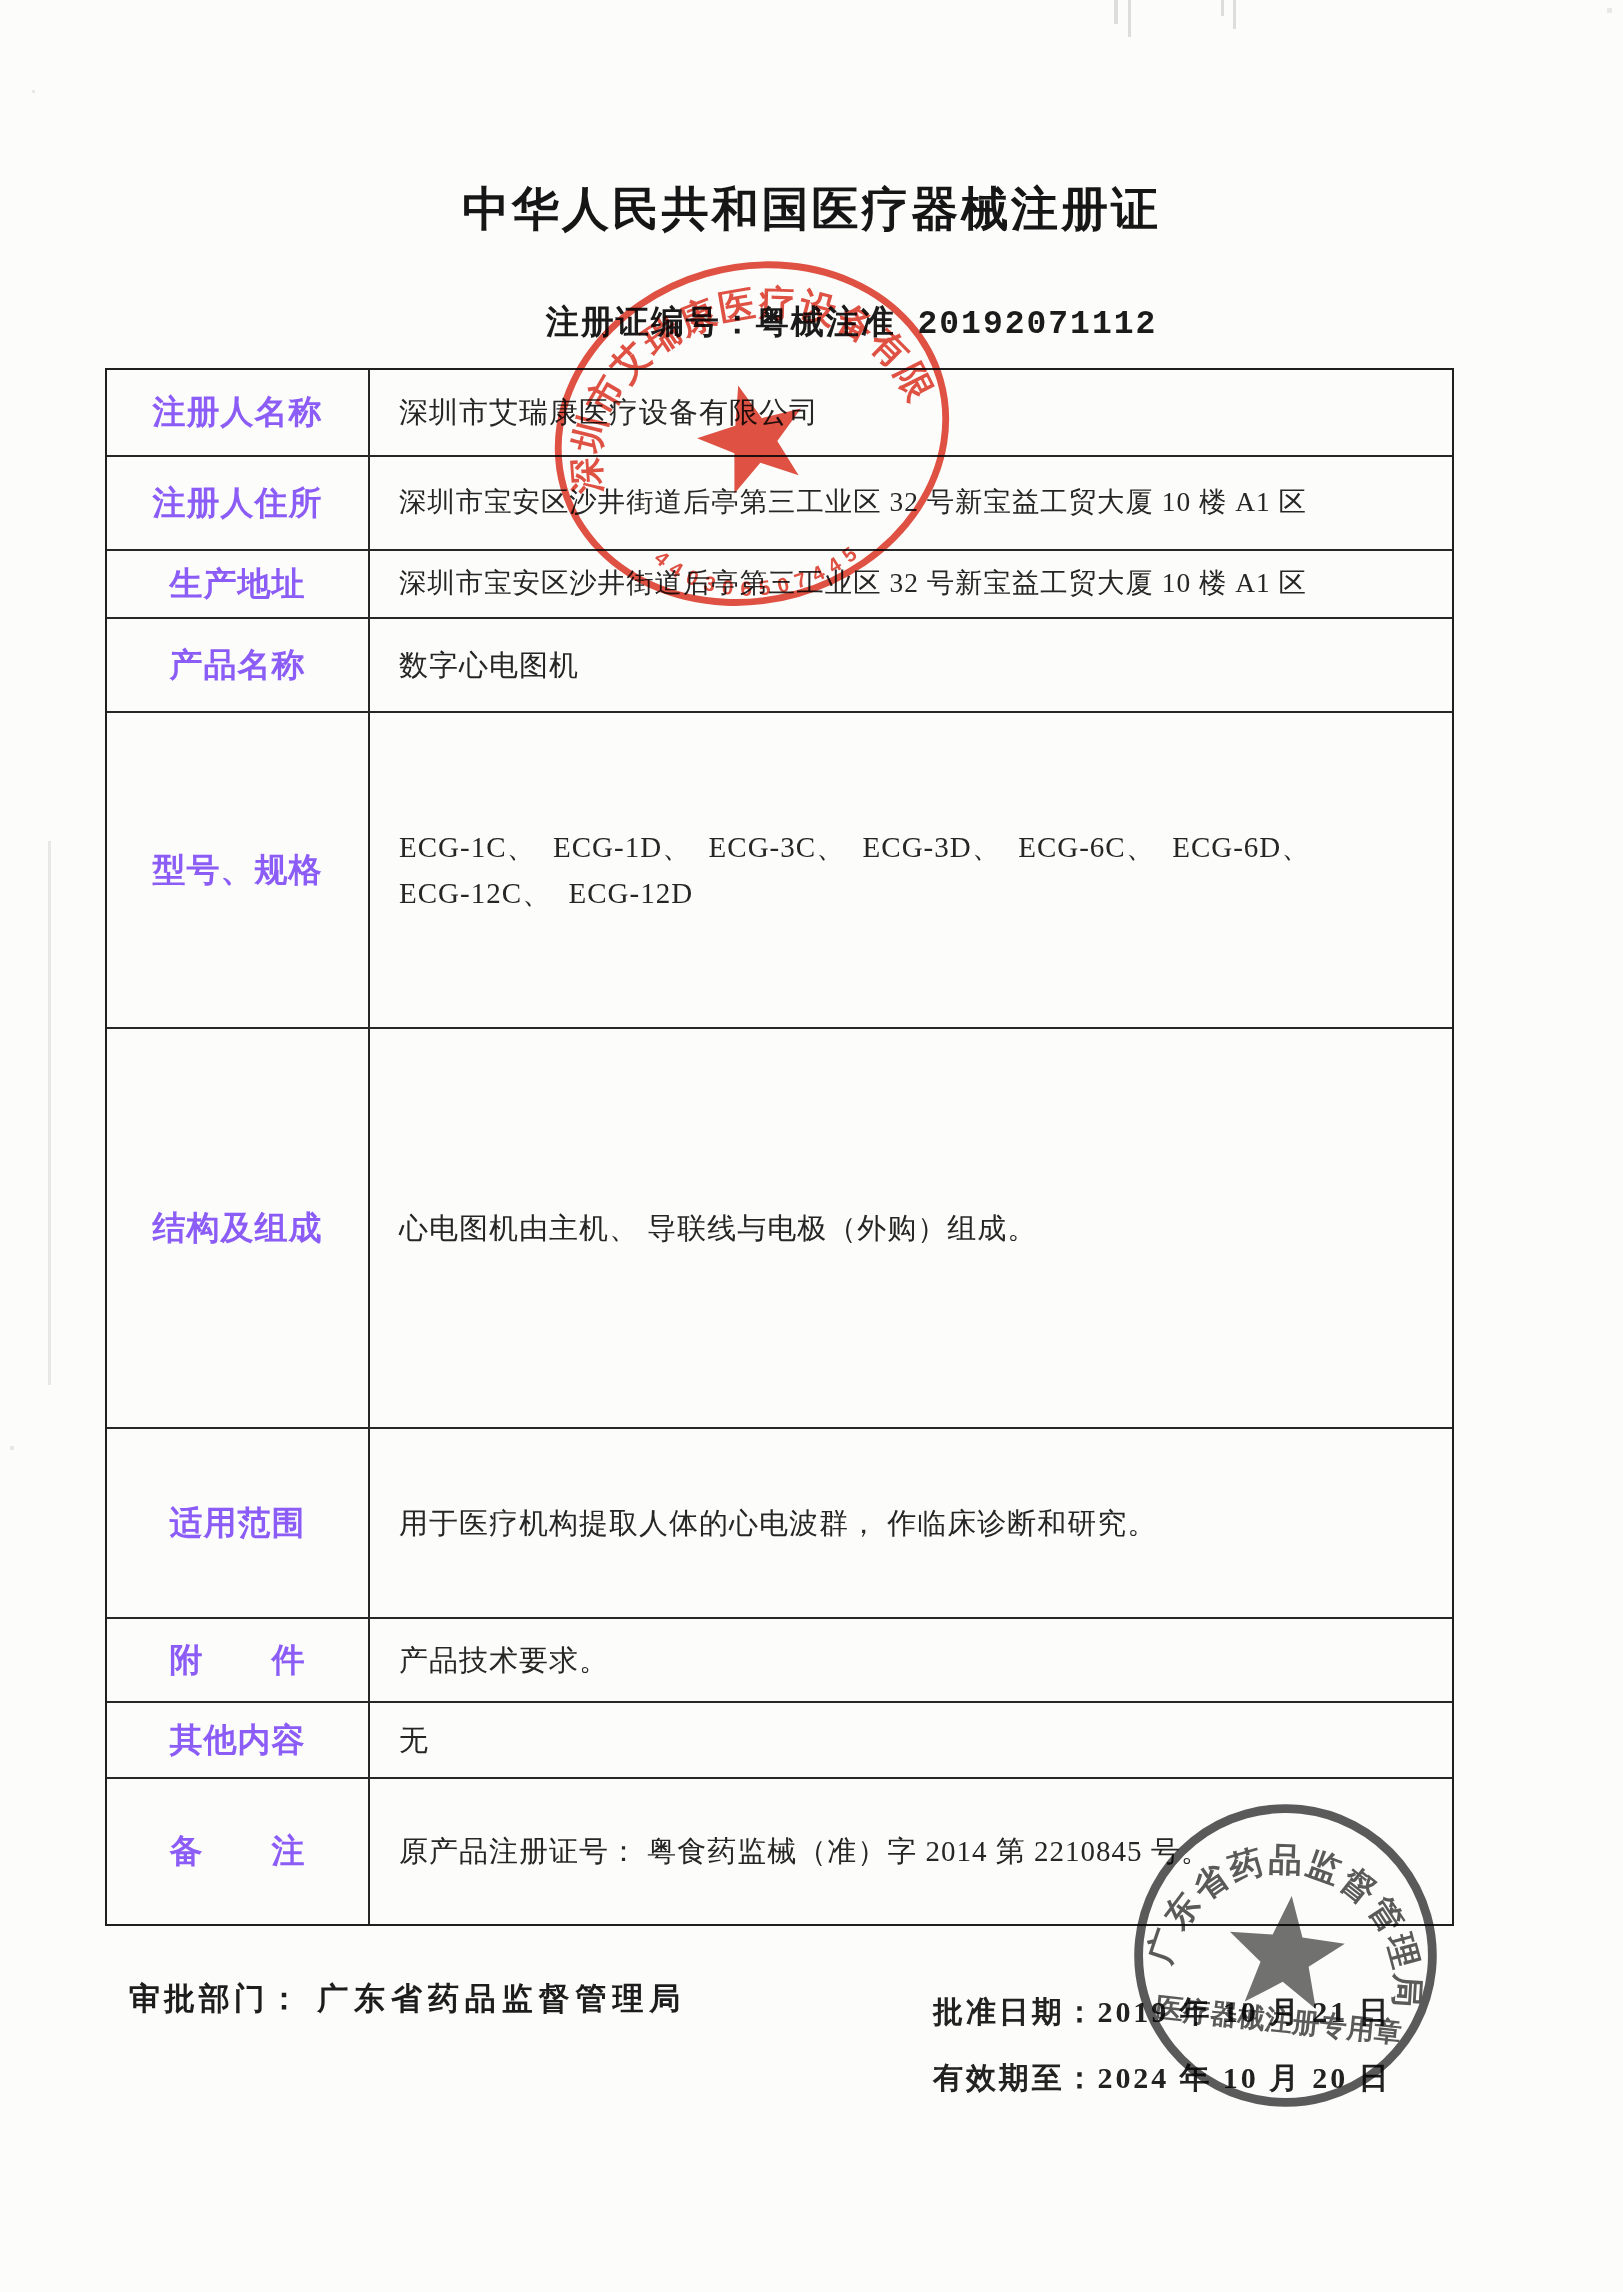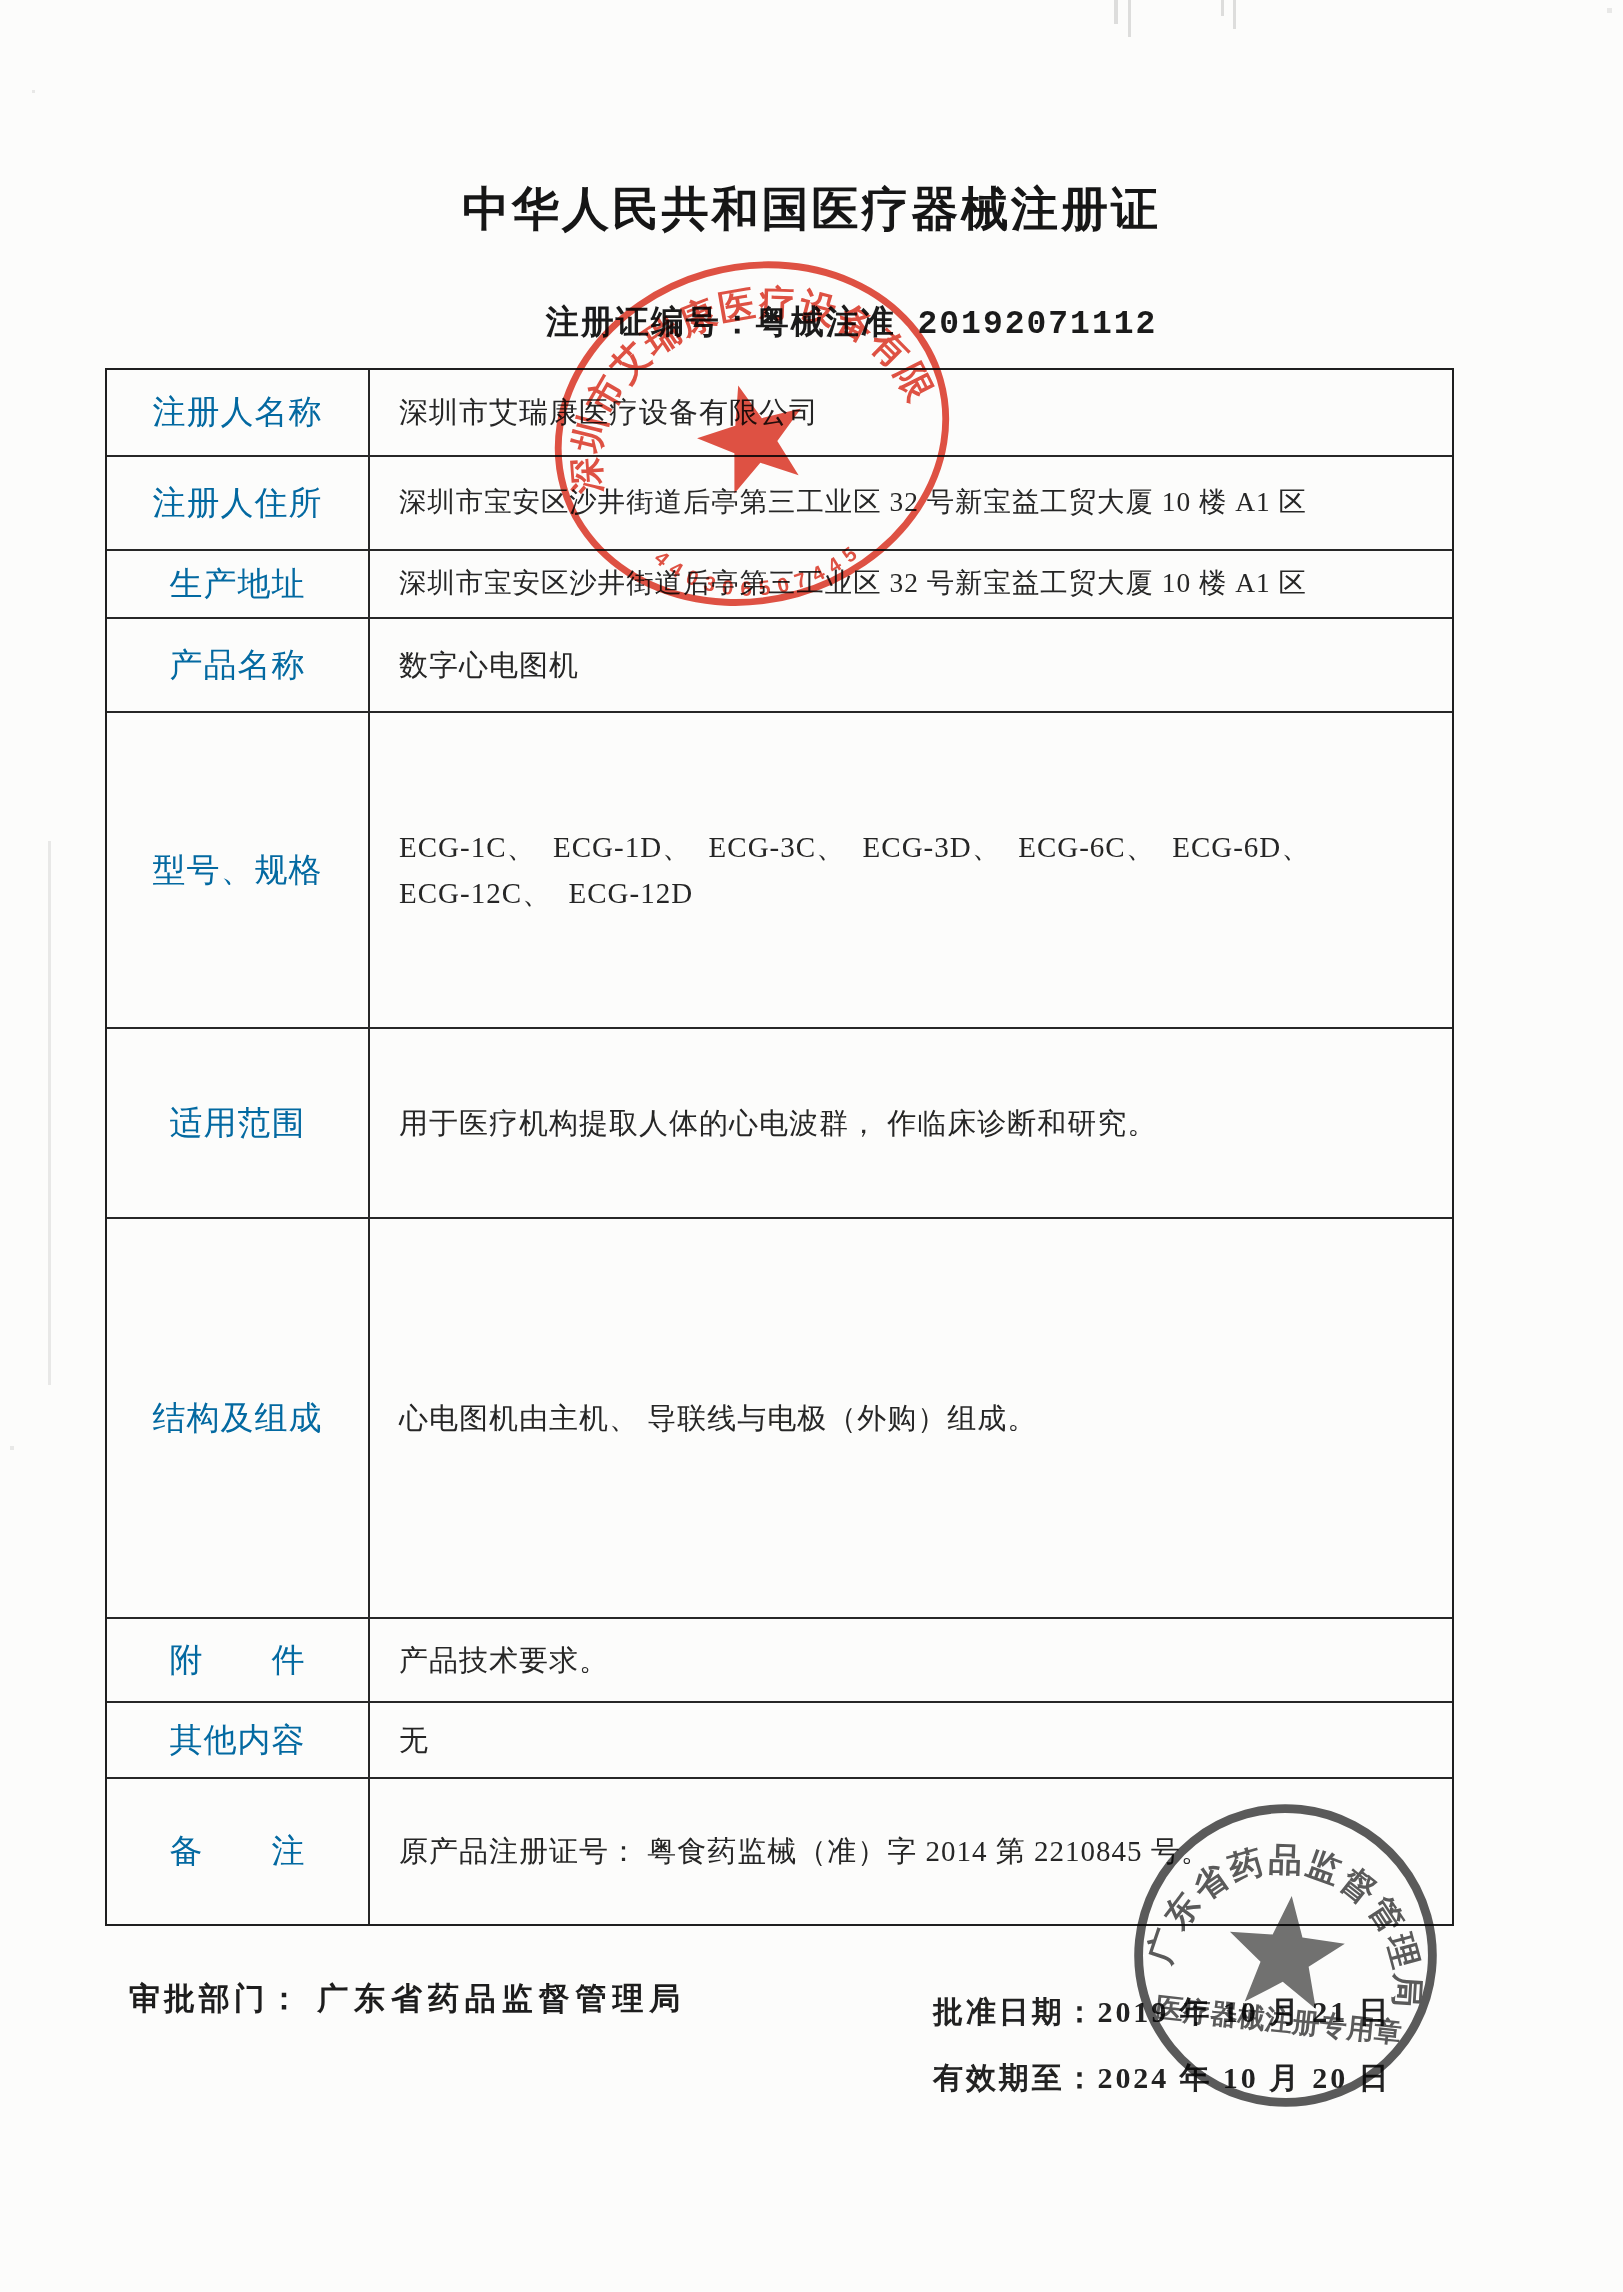--- a/index.html
+++ b/index.html
@@ -32,21 +32,21 @@
   .trow + .trow{border-top:2px solid #272727;}
   .trow.r1{height:85px}.trow.r2{height:94px}.trow.r3{height:68px}
   .trow.r4{height:94px}.trow.r5{height:316px}.trow.r6{height:400px}
   .trow.r7{height:190px}.trow.r8{height:84px}.trow.r9{height:76px}
   .trow.r10{height:147px}
   .tlabel{
     width:263px;flex:0 0 263px;box-sizing:border-box;
     border-right:2px solid #272727;
     display:flex;align-items:center;justify-content:center;
     font-family:"Liberation Sans","DejaVu Sans",sans-serif;
-    font-weight:400;font-size:33px;letter-spacing:1px;color:#0369a1;
+    font-weight:700;font-size:33px;letter-spacing:1px;color:#8b5cf6;
     text-align:center;
   }
   .tvalue{
     flex:1;display:flex;align-items:center;box-sizing:border-box;
     padding:9.8px 23.5px 9.8px 29px;
     font-size:29px;line-height:1.6;letter-spacing:1px;color:#262626;
     white-space:pre-wrap;
   }
   .trow.small .tvalue{font-size:27.4px;}
   
@@ -92,27 +92,27 @@
   </div>
   <div class="trow r4">
     <div class="tlabel">产品名称</div>
     <div class="tvalue">数字心电图机</div>
   </div>
   <div class="trow r5">
     <div class="tlabel">型号、规格</div>
     <div class="tvalue">ECG-1C、  ECG-1D、  ECG-3C、  ECG-3D、  ECG-6C、  ECG-6D、
 ECG-12C、  ECG-12D</div>
   </div>
+  <div class="trow r6">
+    <div class="tlabel">结构及组成</div>
+    <div class="tvalue">心电图机由主机、 导联线与电极（外购）组成。</div>
+  </div>
   <div class="trow r7">
     <div class="tlabel">适用范围</div>
     <div class="tvalue">用于医疗机构提取人体的心电波群， 作临床诊断和研究。</div>
-  </div>
-  <div class="trow r6">
-    <div class="tlabel">结构及组成</div>
-    <div class="tvalue">心电图机由主机、 导联线与电极（外购）组成。</div>
   </div>
   <div class="trow r8">
     <div class="tlabel">附　　件</div>
     <div class="tvalue">产品技术要求。</div>
   </div>
   <div class="trow r9">
     <div class="tlabel">其他内容</div>
     <div class="tvalue">无</div>
   </div>
   <div class="trow r10">

